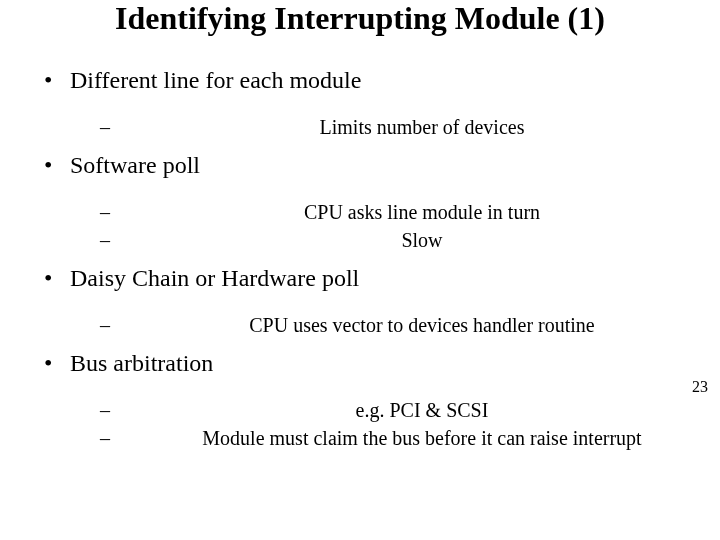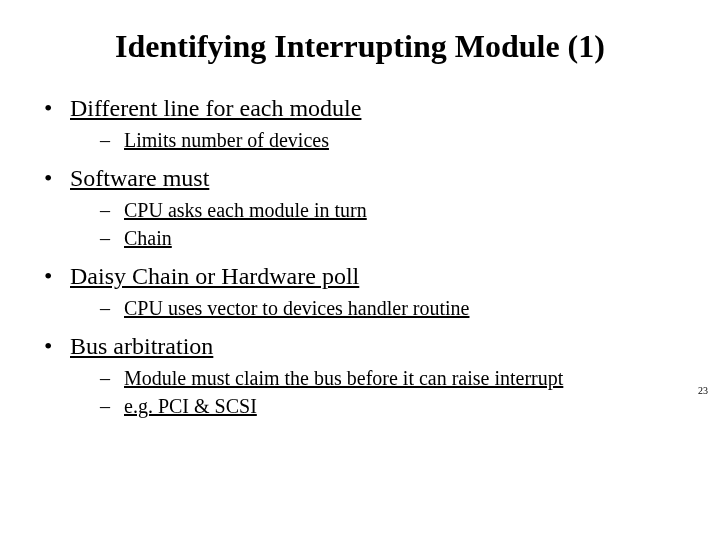--- a/index.html
+++ b/index.html
@@ -10,111 +10,111 @@
     background: #ffffff;
     font-family: "Times New Roman", Times, serif;
     color: #000;
     position: relative;
     overflow: hidden;
   }
   .slide {
     box-sizing: border-box;
     width: 720px;
     height: 404px;
-    padding: 28px 0 0 0;
+    padding: 0 0 0 0;
     position: relative;
   }
   .title {
     font-size: 32px;
     font-weight: bold;
     text-align: center;
     margin: 0 20px 28px 20px;
     line-height: 1.15;
   }
   ul.level1 {
     list-style: none;
     margin: 0 0 0 40px;
     padding: 0;
   }
   ul.level1 > li {
     position: relative;
     padding-left: 30px;
     font-size: 24px;
     line-height: 1.25;
     margin-bottom: 4px;
-    text-decoration: underline;
   }
   ul.level1 > li::before {
     content: "•";
     position: absolute;
     left: 4px;
     top: 0;
     font-size: 24px;
   }
   ul.level2 {
     list-style: none;
-    margin: 4px 0 10px 0;
+    margin: 19px 0 10px 0;
     padding: 0 0 0 30px;
+    text-align: center;
   }
   ul.level2 > li {
     position: relative;
     padding-left: 24px;
     font-size: 20px;
     line-height: 1.3;
     margin-bottom: 2px;
   }
   ul.level2 > li::before {
     content: "–";
     position: absolute;
     left: 0;
     top: 0;
     font-size: 20px;
   }
   .page-num {
     position: absolute;
     right: 12px;
     bottom: 8px;
-    font-size: 10px;
+    font-size: 16px;
     font-family: "Times New Roman", Times, serif;
   }
 </style>
 </head>
 <body>
 
 <div class="slide">
   <h1 class="title">Identifying Interrupting Module (1)</h1>
 
   <ul class="level1">
 
     <li>
       <span>Different line for each module</span>
       <ul class="level2">
         <li><span>Limits number of devices</span></li>
       </ul>
     </li>
 
     <li>
-      <span>Software must</span>
+      <span>Software poll</span>
       <ul class="level2">
-        <li><span>CPU asks each module in turn</span></li>
-        <li><span>Chain</span></li>
+        <li><span>CPU asks line module in turn</span></li>
+        <li><span>Slow</span></li>
       </ul>
     </li>
 
     <li>
       <span>Daisy Chain or Hardware poll</span>
       <ul class="level2">
         <li><span>CPU uses vector to devices handler routine</span></li>
       </ul>
     </li>
 
     <li>
       <span>Bus arbitration</span>
       <ul class="level2">
+        <li><span>e.g. PCI &amp; SCSI</span></li>
         <li><span>Module must claim the bus before it can raise interrupt</span></li>
-        <li><span>e.g. PCI &amp; SCSI</span></li>
       </ul>
     </li>
 
   </ul>
 
   <div class="page-num">23</div>
 </div>
 
 </body></html>

